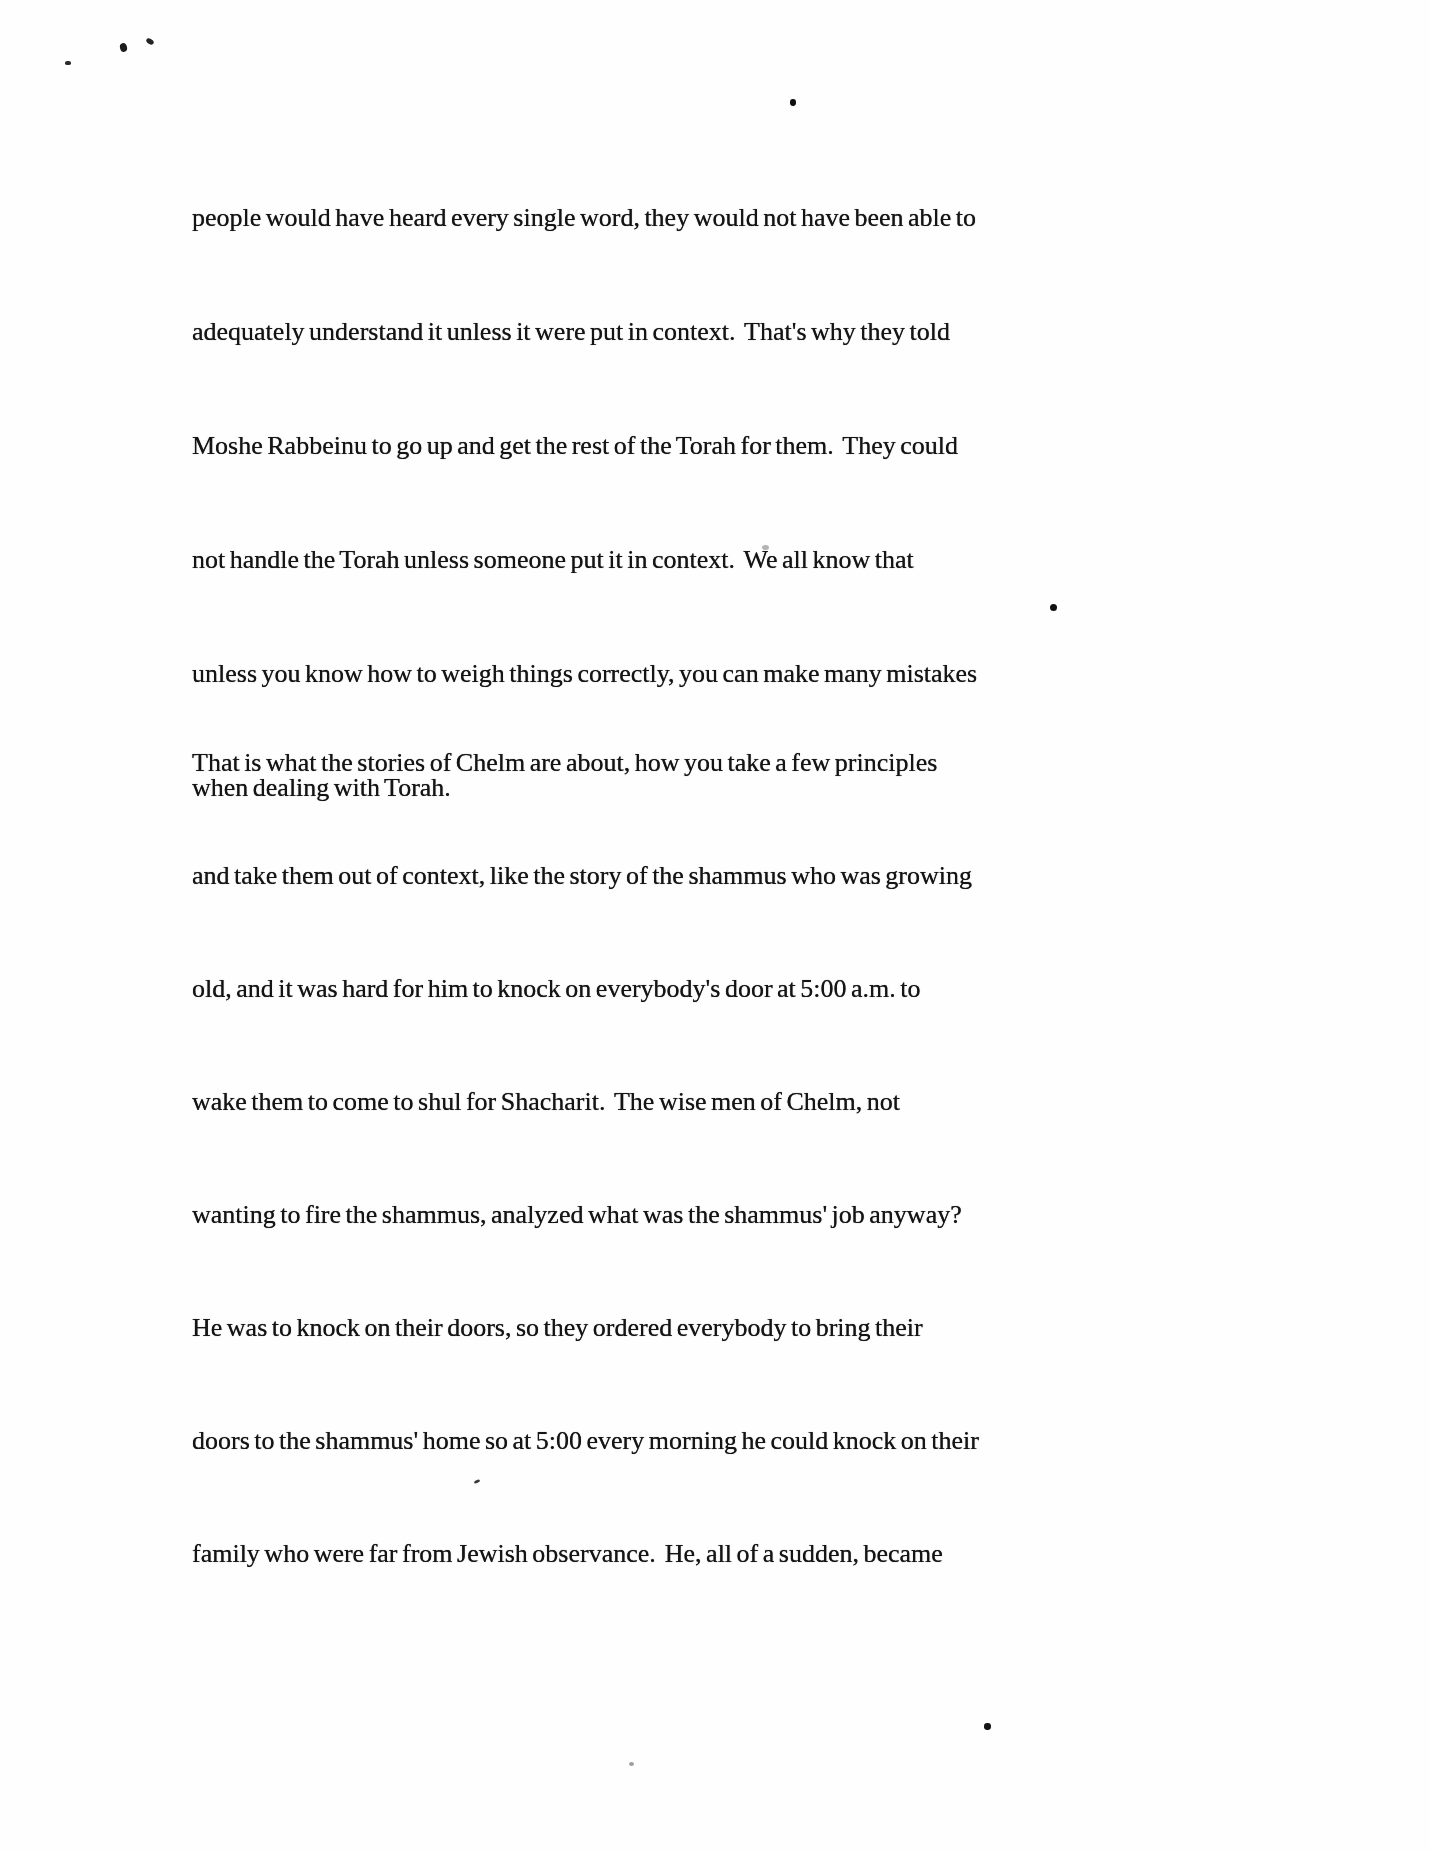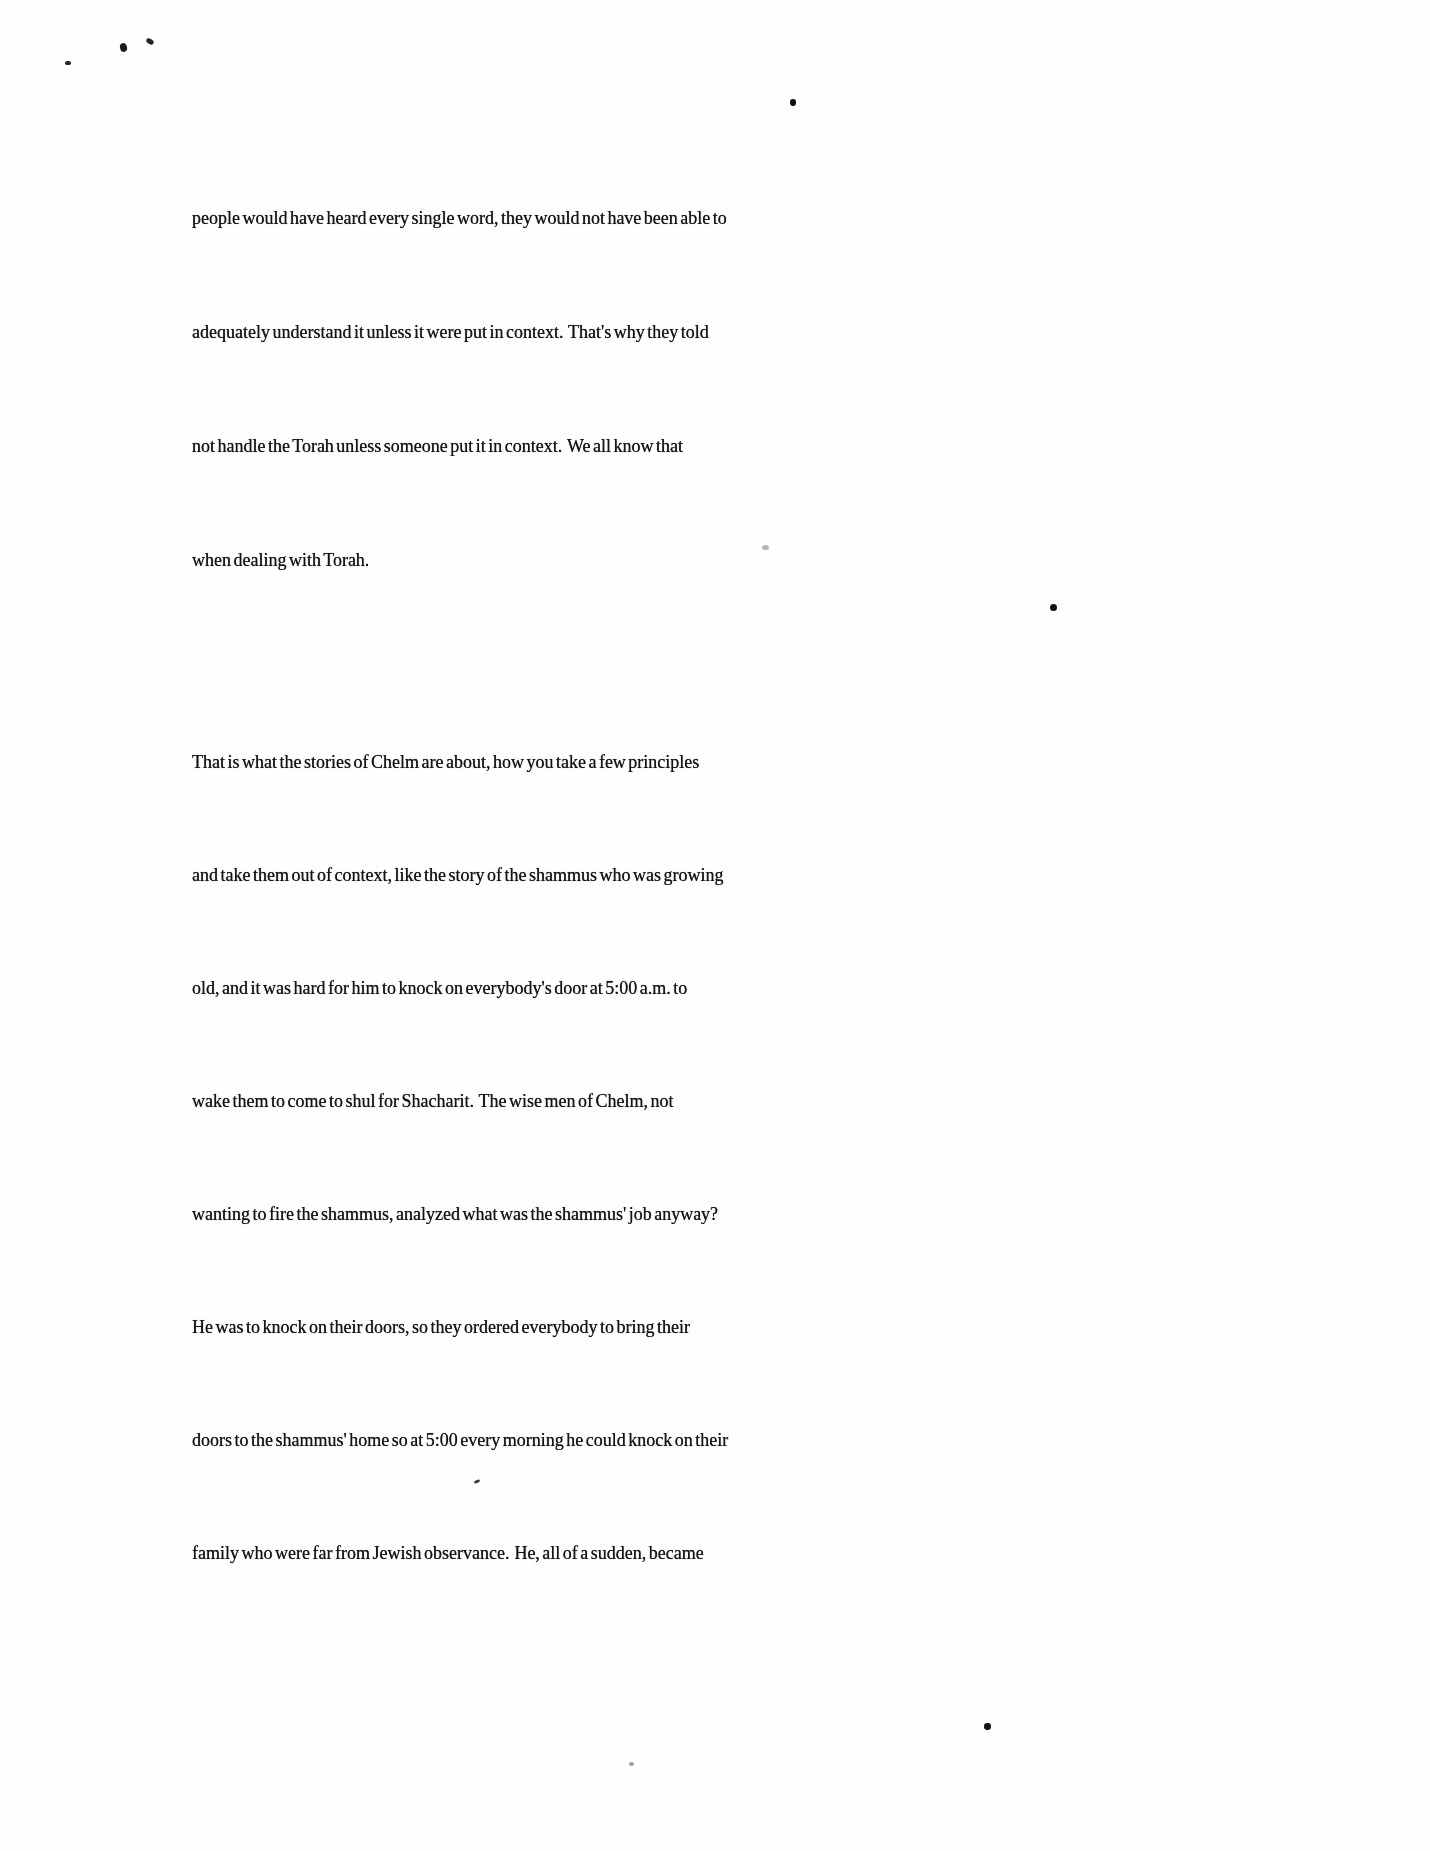--- a/index.html
+++ b/index.html
@@ -18,21 +18,21 @@
   }
   .para {
     position: absolute;
     left: 192px;
     white-space: pre;
   }
   .para-1 { top: 143px; }
   .para-2 { top: 688px; }
   .line {
     white-space: pre;
-    font-size: 18px;
+    font-size: 26px;
     word-spacing: -2px;
     letter-spacing: 0px;
     text-shadow: 0 0 0.7px rgba(10,10,10,0.85);
     font-family: Liberation Serif, serif;
   }
   .para-1 .line { height: 78px; line-height: 78px; }
   .para-2 .line { height: 77px; line-height: 77px; }
   .line.fuzzy {
     filter: blur(0.4px);
     text-shadow: 0 0 1.1px rgba(0,0,0,0.9);
@@ -43,21 +43,23 @@
   }
 </style>
 </head>
 <body>
 
 <div class="page">
 
   <div class="para para-1">
     <div class="line">people would have heard every single word, they would not have been able to</div>
     <div class="line">adequately understand it unless it were put in context.  That's why they told</div>
+    <div class="line">Moshe Rabbeinu to go up and get the rest of the Torah for them.  They could</div>
     <div class="line">not handle the Torah unless someone put it in context.  We all know that</div>
+    <div class="line">unless you know how to weigh things correctly, you can make many mistakes</div>
     <div class="line">when dealing with Torah.</div>
   </div>
 
   <div class="para para-2">
     <div class="line">That is what the stories of Chelm are about, how you take a few principles</div>
     <div class="line">and take them out of context, like the story of the shammus who was growing</div>
     <div class="line">old, and it was hard for him to knock on everybody's door at 5:00 a.m. to</div>
     <div class="line">wake them to come to shul for Shacharit.  The wise men of Chelm, not</div>
     <div class="line">wanting to fire the shammus, analyzed what was the shammus' job anyway?</div>
     <div class="line">He was to knock on their doors, so they ordered everybody to bring their</div>

